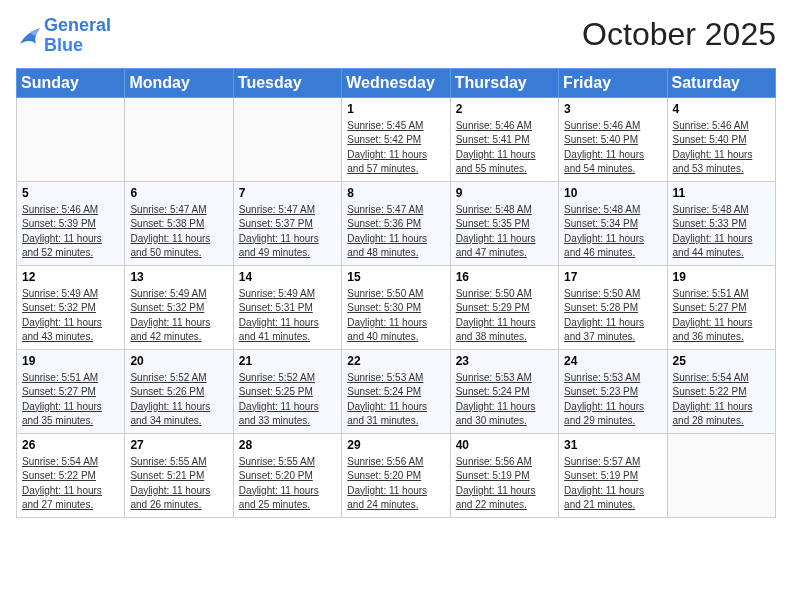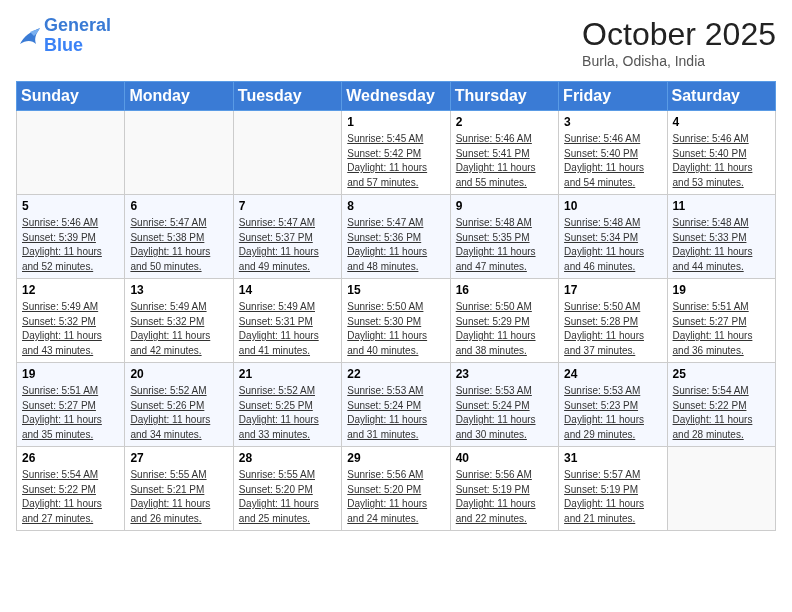--- a/index.html
+++ b/index.html
@@ -96,21 +96,20 @@
       <path d="M4 22 C8 14, 14 10, 24 6 C20 12, 18 16, 20 22 C16 18, 10 18, 4 22Z" fill="#3a7bd5"></path>
       <path d="M14 10 C18 8, 22 8, 24 6 C22 10, 20 12, 18 14Z" fill="#7ab0f0"></path>
     </svg>
     <div class="logo-text">
       <div><span>General</span></div>
       <div style="color:#3b82f6;">Blue</div>
     </div>
   </div>
   <div class="title-block">
     <div class="month-title">October 2025</div>
-    <div class="subtitle">Burla, Odisha, India</div>
   </div>
 </div>
 
 <table class="calendar">
   <thead>
     <tr>
     <th>Sunday</th>
         <th>Monday</th>
         <th>Tuesday</th>
         <th>Wednesday</th>

